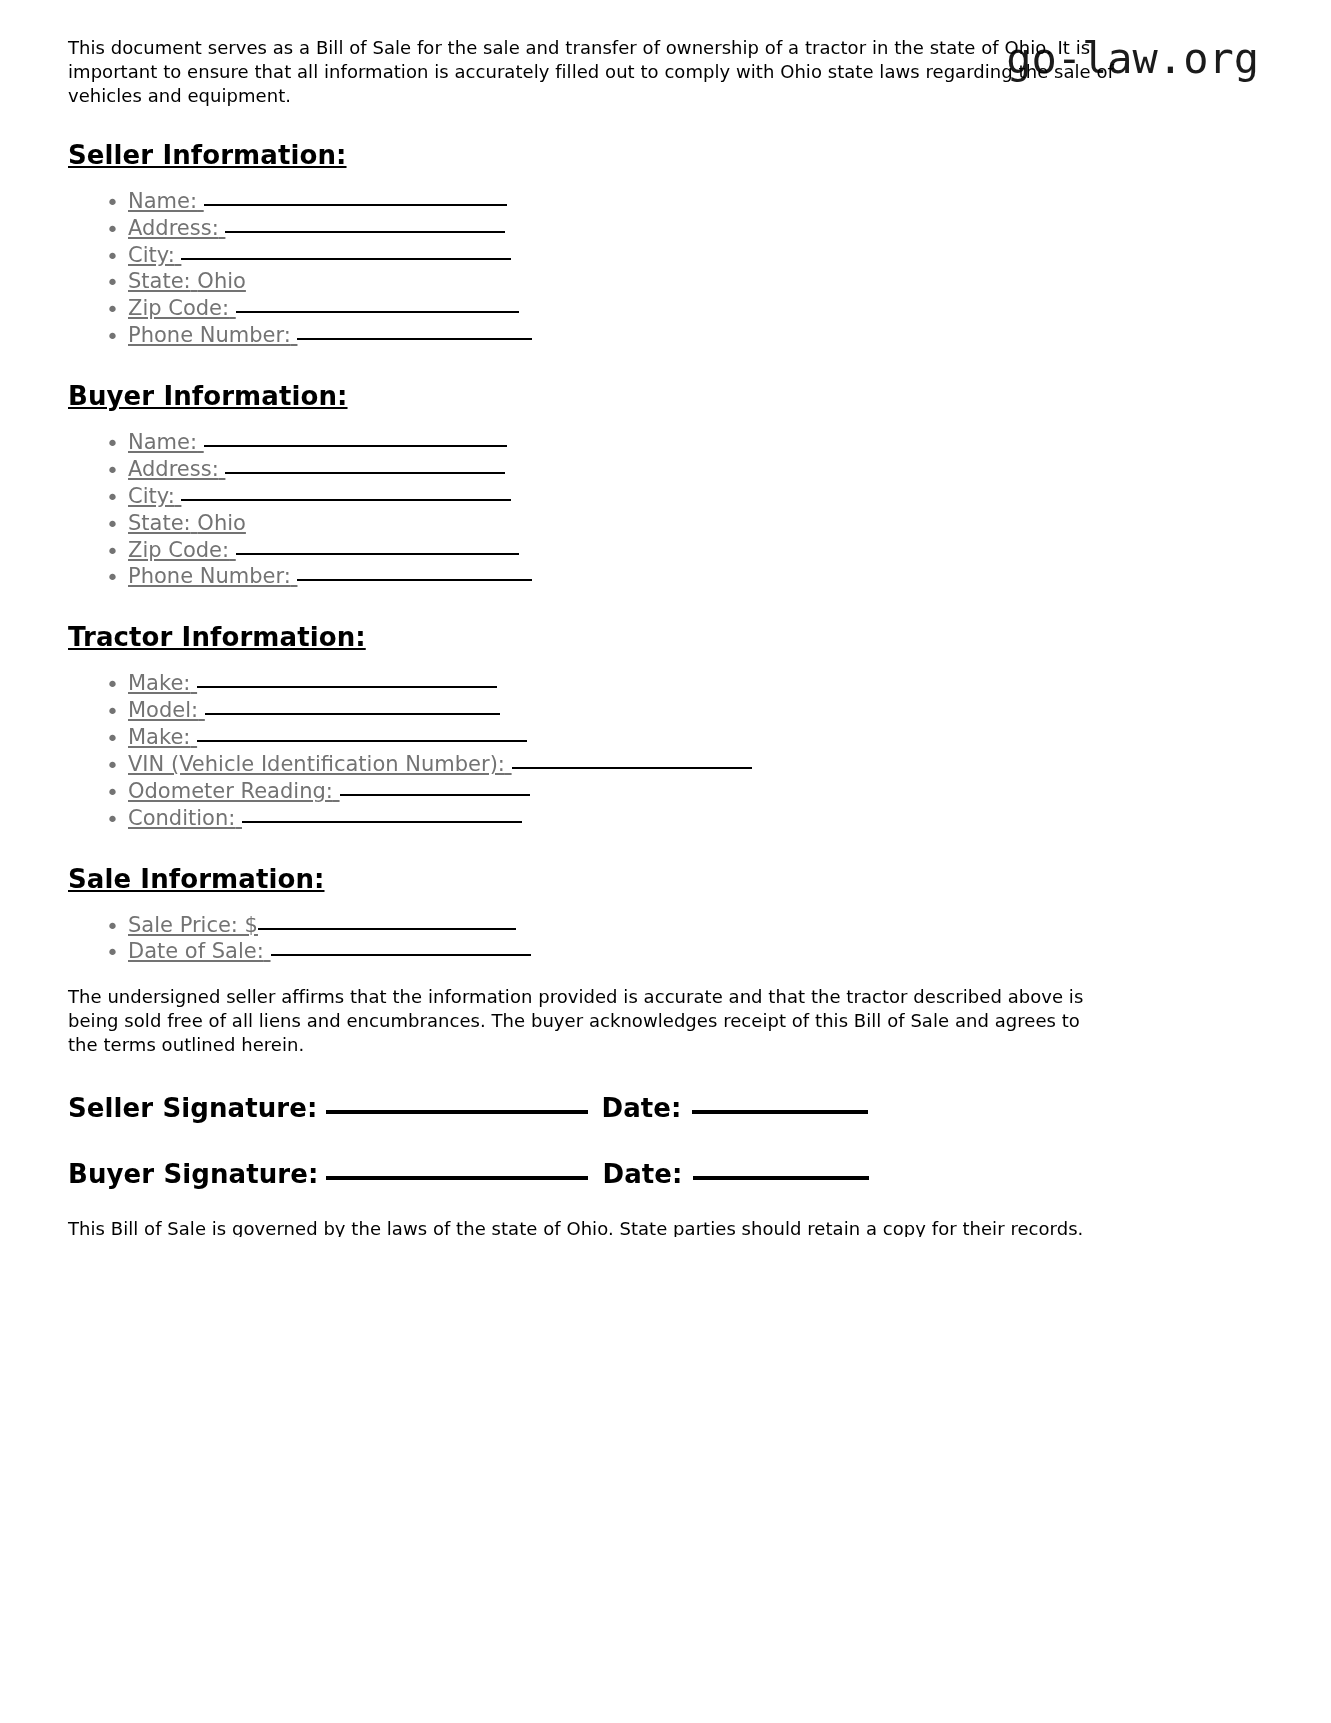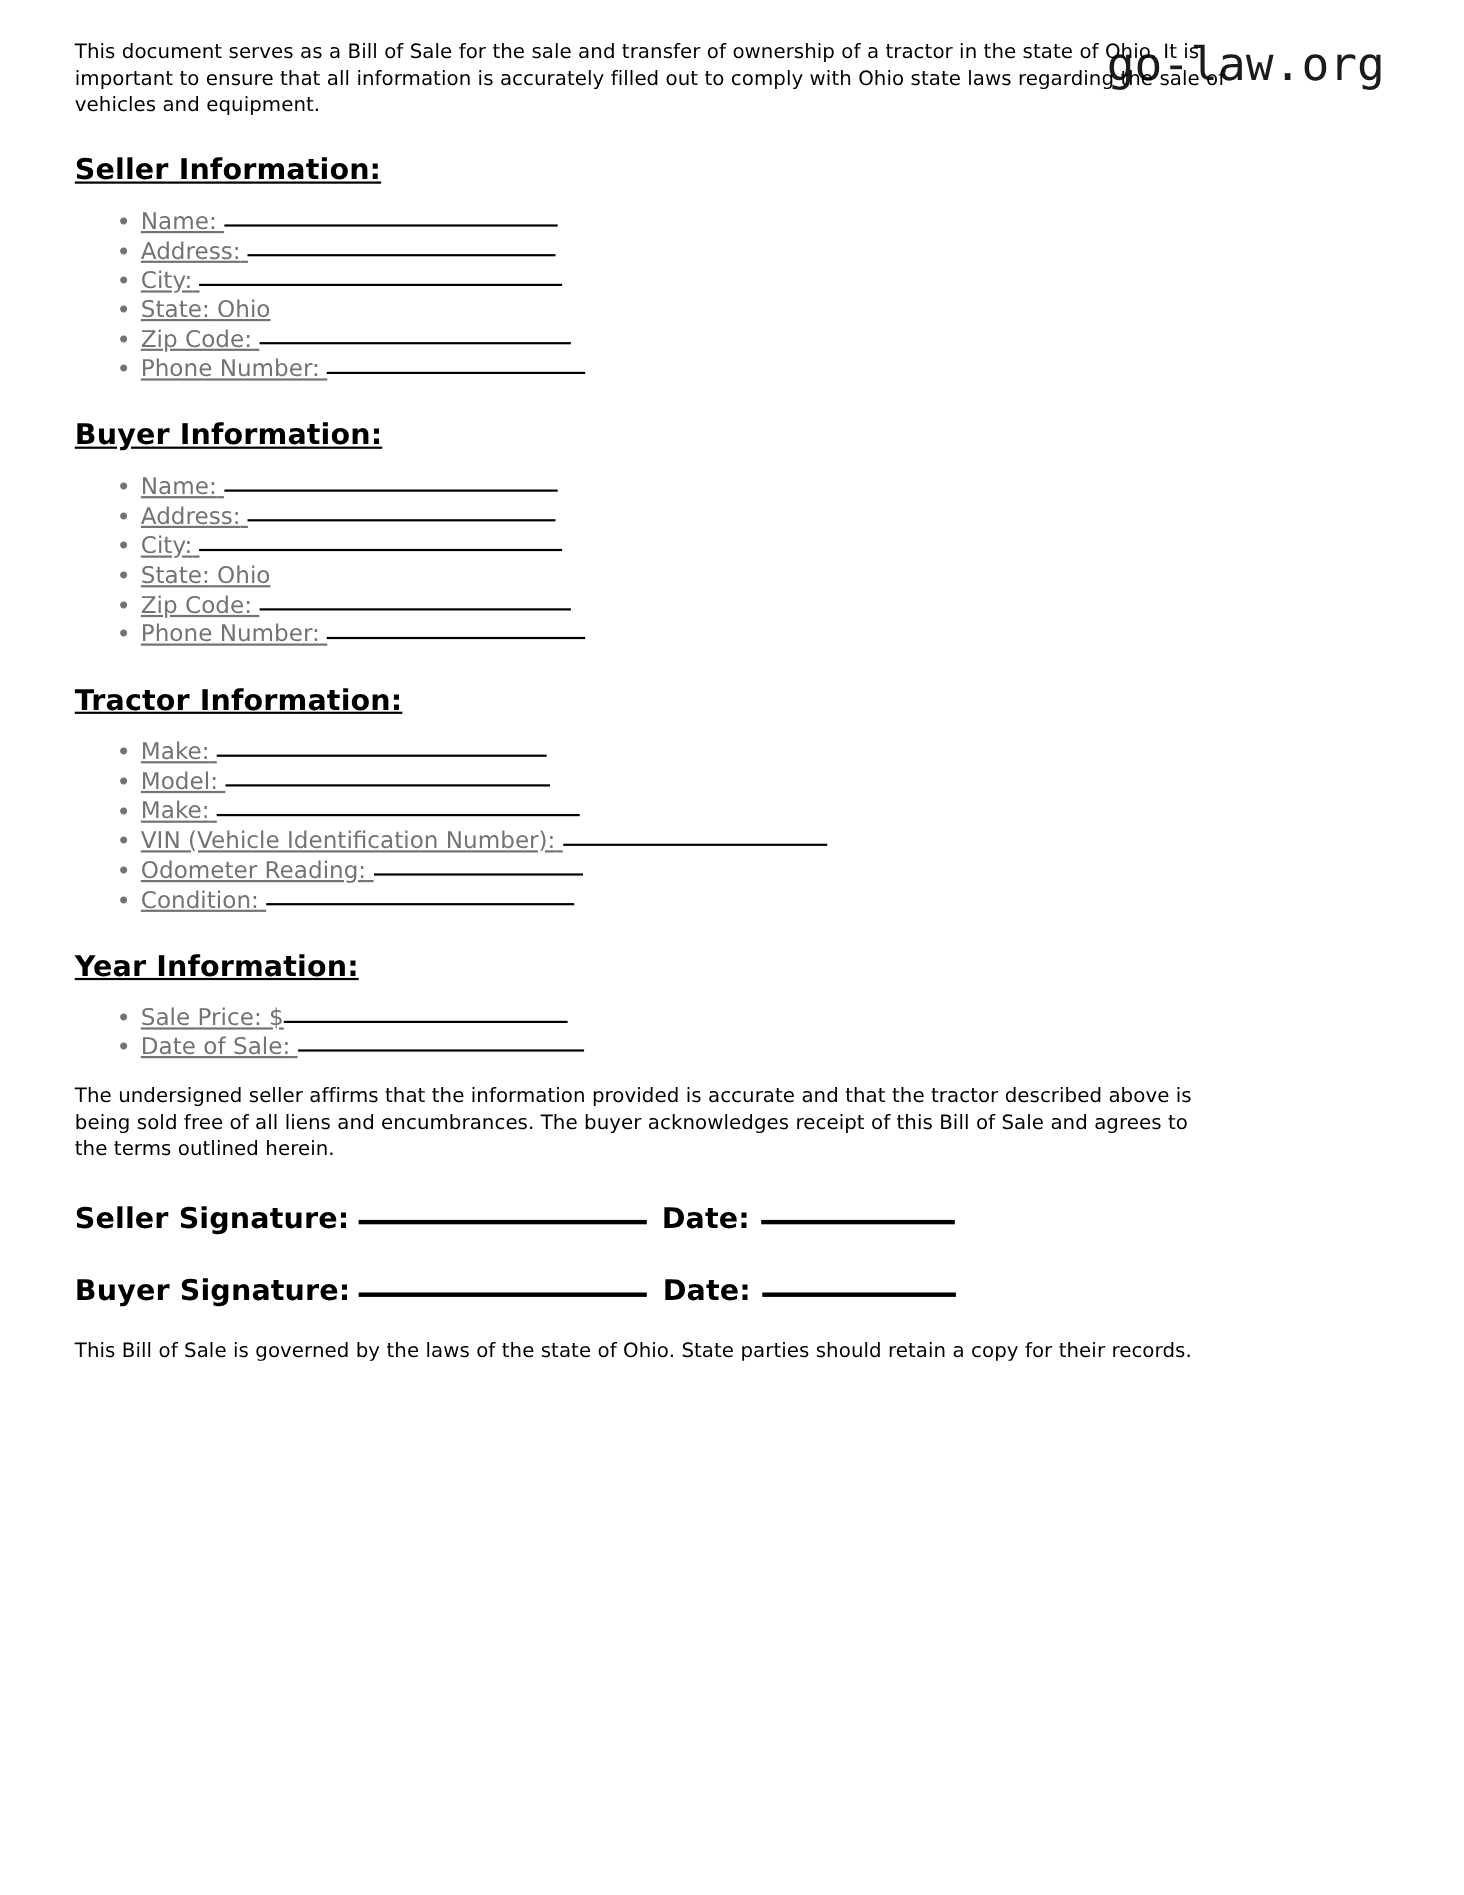--- a/index.html
+++ b/index.html
@@ -174,21 +174,21 @@
     <h2 class="section">Tractor Information:</h2>
     <ul class="fields">
       <li><span>Make:</span> <span class="blank w6"></span></li>
       <li><span>Model:</span> <span class="blank w7"></span></li>
       <li><span>Make:</span> <span class="blank w8"></span></li>
       <li><span>VIN (Vehicle Identification Number):</span> <span class="blank w9"></span></li>
       <li><span>Odometer Reading:</span> <span class="blank w10"></span></li>
       <li><span>Condition:</span> <span class="blank w11"></span></li>
     </ul>
 
-    <h2 class="section">Year Information:</h2>
+    <h2 class="section">Sale Information:</h2>
     <ul class="fields">
       <li><span>Sale Price: $</span><span class="blank w12"></span></li>
       <li><span>Date of Sale:</span> <span class="blank w13"></span></li>
     </ul>
 
     <p class="para affirm">The undersigned seller affirms that the information provided is accurate and that the tractor described above is being sold free of all liens and encumbrances. The buyer acknowledges receipt of this Bill of Sale and agrees to the terms outlined herein.</p>
 
     <div class="sig-row">
       <span class="lbl">Seller Signature:</span><span class="sig-blank sig"></span><span class="lbl">Date:</span><span class="sig-blank date"></span>
     </div>

